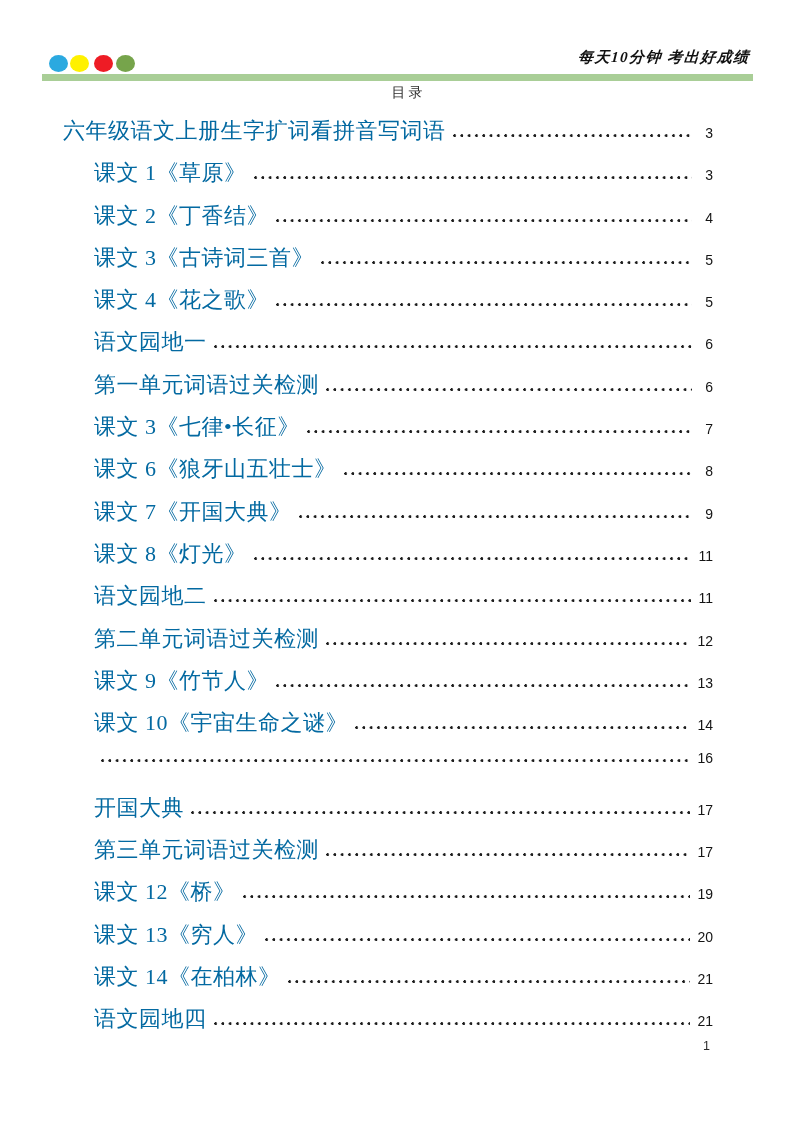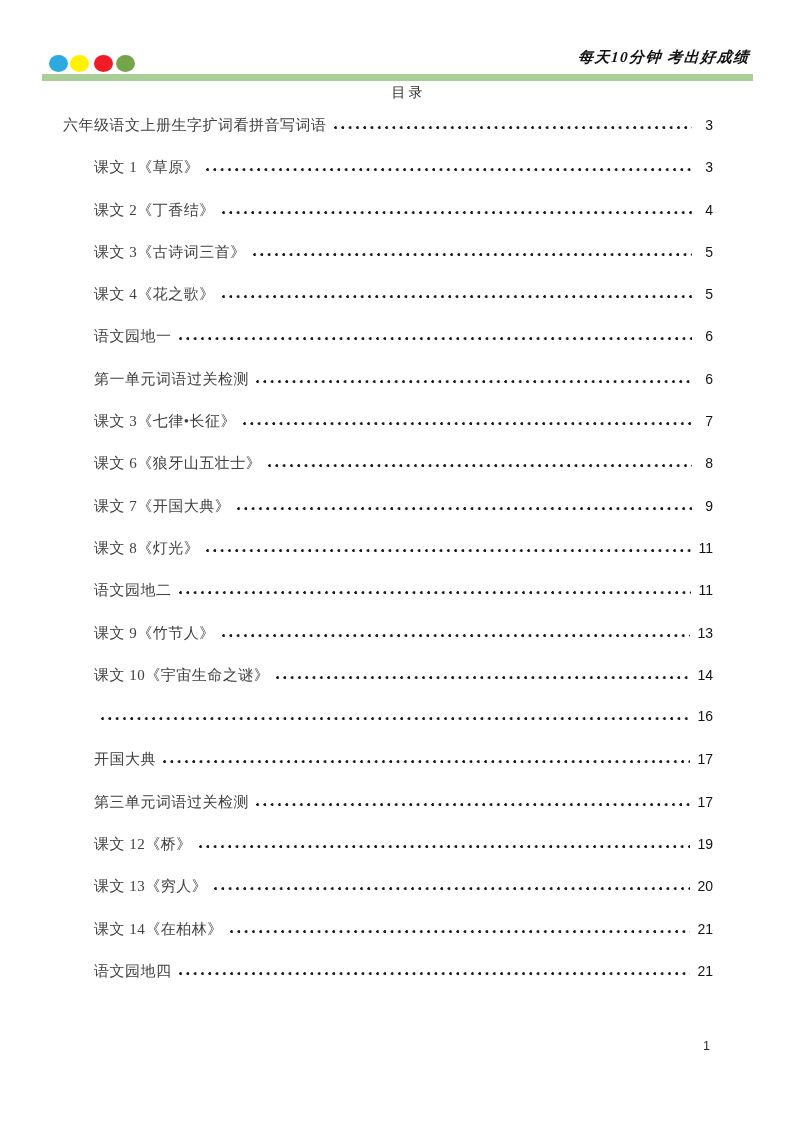--- a/index.html
+++ b/index.html
@@ -59,24 +59,24 @@
     left: 63px; right: 80px; top: 107px;
   }
   .toc-row {
     display: flex;
     align-items: baseline;
     height: 42.3px;
     padding-top: 9px;
   }
   .toc-row.lvl2 { padding-left: 31px; }
   .toc-label {
-    font-size: 15px;
+    font-size: 22px;
     white-space: nowrap;
     letter-spacing: 0.5px;
-    color: #404040;
+    color: #0369a1;
   }
   .toc-leader {
     flex: 1;
     height: 7px;
     margin-left: 7px;
     margin-right: 3px;
     align-self: auto;
     background-image: radial-gradient(circle at 1.6px 4.6px, #1c1c1c 1.15px, transparent 1.65px);
     background-size: 7.3px 7px;
     background-repeat: repeat-x;
@@ -174,20 +174,25 @@
     <span class="toc-label">课文 8《灯光》</span>
     <span class="toc-leader"></span>
     <span class="toc-page">11</span>
   </div>
       <div class="toc-row lvl2">
     <span class="toc-label">语文园地二</span>
     <span class="toc-leader"></span>
     <span class="toc-page">11</span>
   </div>
       <div class="toc-row lvl2">
+    <span class="toc-label">第二单元词语过关检测</span>
+    <span class="toc-leader"></span>
+    <span class="toc-page">12</span>
+  </div>
+      <div class="toc-row lvl2">
     <span class="toc-label">课文 9《竹节人》</span>
     <span class="toc-leader"></span>
     <span class="toc-page">13</span>
   </div>
       <div class="toc-row lvl2">
     <span class="toc-label">课文 10《宇宙生命之谜》</span>
     <span class="toc-leader"></span>
     <span class="toc-page">14</span>
   </div>
       <div class="toc-row lvl2">

